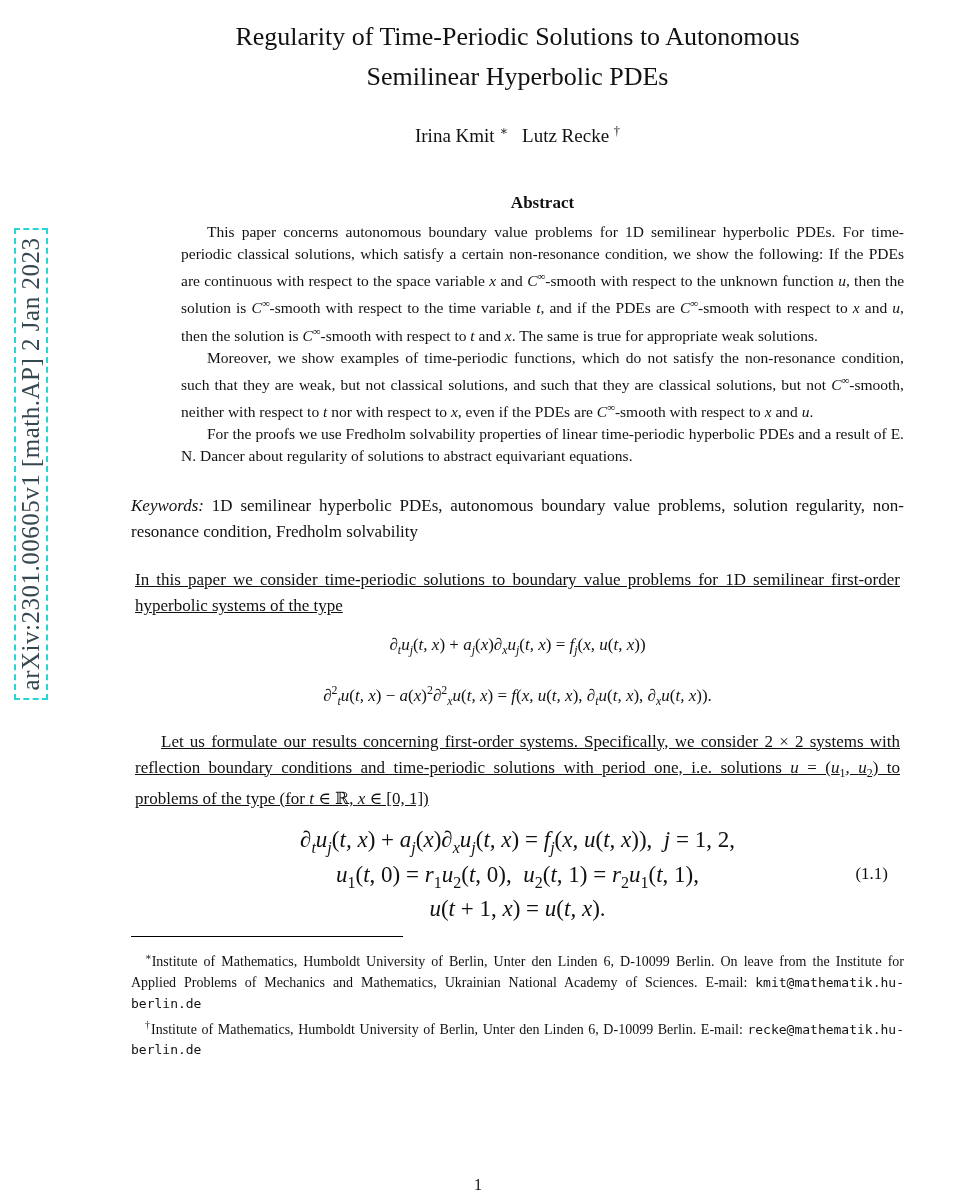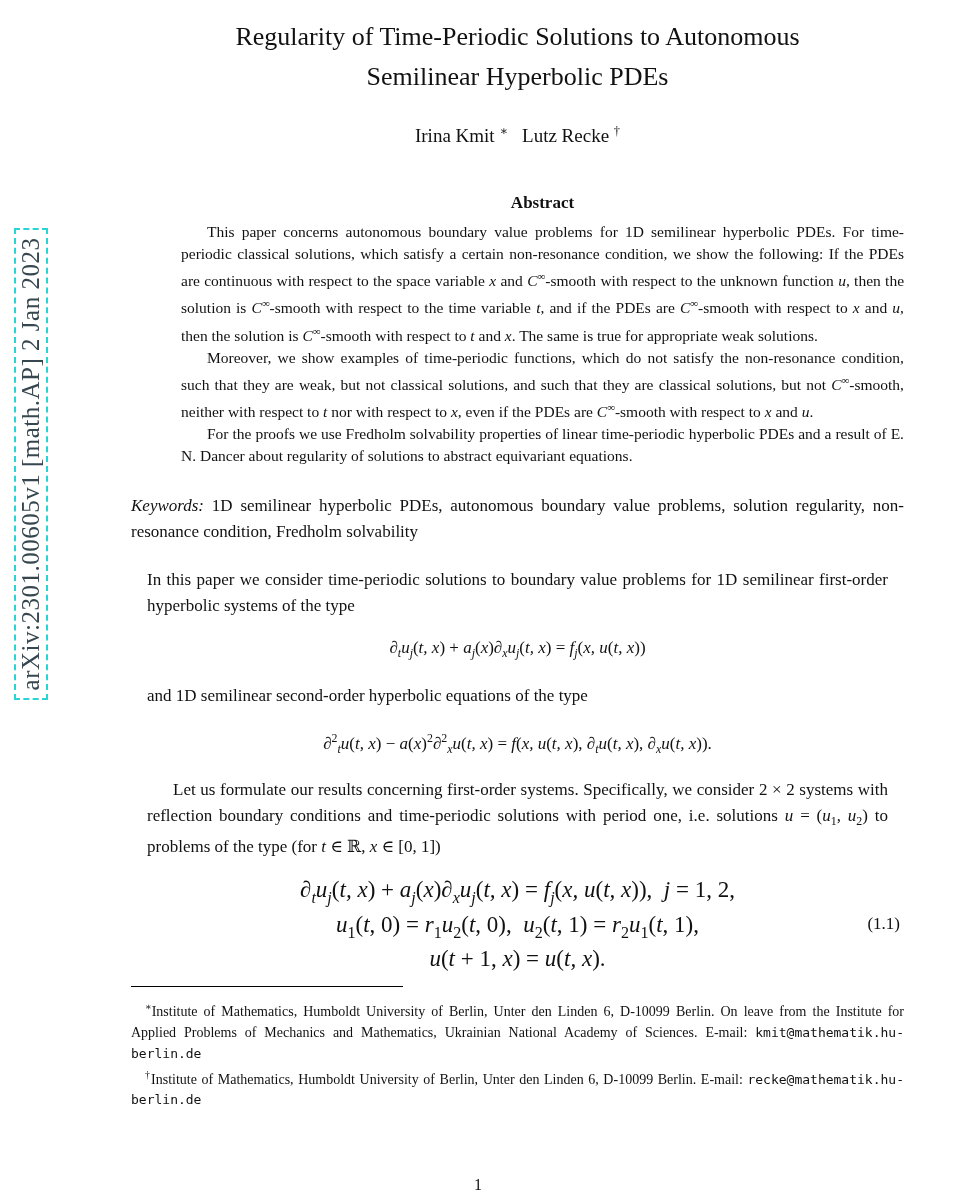--- a/index.html
+++ b/index.html
@@ -19,29 +19,29 @@
 
   .abstract { margin-top:45px; margin-left:50px; width:723px; }
   .abstract-heading { margin:0 0 8px 0; text-align:center; font-size:17px; font-weight:bold; }
   .abstract p { margin:0; font-size:15.5px; line-height:22px; text-align:justify; text-indent:26px; }
 
   .keywords { margin:26px 0 0 0; font-size:17px; line-height:26px; text-align:justify; }
 
   .section-heading { margin:30px 0 0 0; font-size:22.5px; font-weight:bold; line-height:26px; }
   .sec-num { margin-right:26px; }
 
-  .bodyp { margin:16px; font-size:17px; line-height:26px; text-align:justify; }
+  .bodyp { margin:4px; font-size:17px; line-height:26px; text-align:justify;text-decoration:underline; }
   .mt { margin-top:22px; }
   .indent { text-indent:26px; }
 
   .equation { margin:13px 0; text-align:center; font-size:17px; line-height:26px; }
 
   .eqnblock { position:relative; margin:14px 0 0 0; }
   .eqline { text-align:center; font-size:23px; line-height:27px; }
-  .eqtag { position:absolute; right:4px; top:50%; transform:translateY(-50%); font-size:17px; }
+  .eqtag { position:absolute; right:16px; top:50%; transform:translateY(-50%); font-size:17px; }
 
   sup { font-size:70%; }
   sub { font-size:70%; }
 
   .footnotes { margin-top:14px; font-size:14px; }
   .fnrule { width:272px; height:0; border-top:1.5px solid #000; margin-bottom:9px; }
   .footnotes p { margin:0; line-height:21px; text-align:justify; }
   .footnotes p.fn { text-indent:14px; }
   .footnotes sup { font-size:70%; }
   .mono { font-family:"DejaVu Sans Mono","Liberation Mono",monospace; font-size:13px; }
@@ -90,21 +90,20 @@
       <p>For the proofs we use Fredholm solvability properties of linear time-periodic hyperbolic PDEs and a result of E. N. Dancer about regularity of solutions to abstract equivariant equations.</p>
     </div>
 
     <p class="keywords"><i>Keywords:</i> 1D semilinear hyperbolic PDEs, autonomous boundary value problems, solution regularity, non-resonance condition, Fredholm solvability</p>
 
 
     <p class="bodyp mt">In this paper we consider time-periodic solutions to boundary value problems for 1D semilinear first-order hyperbolic systems of the type</p>
 
     <div class="equation">∂<sub><i>t</i></sub><i>u</i><sub><i>j</i></sub>(<i>t, x</i>) + <i>a</i><sub><i>j</i></sub>(<i>x</i>)∂<sub><i>x</i></sub><i>u</i><sub><i>j</i></sub>(<i>t, x</i>) = <i>f</i><sub><i>j</i></sub>(<i>x, u</i>(<i>t, x</i>))</div>
 
-    <p class="bodyp">and 1D semilinear second-order hyperbolic equations of the type</p>
 
     <div class="equation">∂<sup>2</sup><sub><i>t</i></sub><i>u</i>(<i>t, x</i>) − <i>a</i>(<i>x</i>)<sup>2</sup>∂<sup>2</sup><sub><i>x</i></sub><i>u</i>(<i>t, x</i>) = <i>f</i>(<i>x, u</i>(<i>t, x</i>), ∂<sub><i>t</i></sub><i>u</i>(<i>t, x</i>), ∂<sub><i>x</i></sub><i>u</i>(<i>t, x</i>)).</div>
 
     <p class="bodyp indent" style="margin-top:15px;">Let us formulate our results concerning first-order systems. Specifically, we consider 2 × 2 systems with reflection boundary conditions and time-periodic solutions with period one, i.e. solutions <i>u</i> = (<i>u</i><sub>1</sub>, <i>u</i><sub>2</sub>) to problems of the type (for <i>t</i> ∈ ℝ, <i>x</i> ∈ [0, 1])</p>
 
     <div class="eqnblock">
       <div class="eqline">∂<sub><i>t</i></sub><i>u</i><sub><i>j</i></sub>(<i>t, x</i>) + <i>a</i><sub><i>j</i></sub>(<i>x</i>)∂<sub><i>x</i></sub><i>u</i><sub><i>j</i></sub>(<i>t, x</i>) = <i>f</i><sub><i>j</i></sub>(<i>x, u</i>(<i>t, x</i>)),&nbsp; <i>j</i> = 1, 2,</div>
       <div class="eqline"><i>u</i><sub>1</sub>(<i>t</i>, 0) = <i>r</i><sub>1</sub><i>u</i><sub>2</sub>(<i>t</i>, 0),&nbsp; <i>u</i><sub>2</sub>(<i>t</i>, 1) = <i>r</i><sub>2</sub><i>u</i><sub>1</sub>(<i>t</i>, 1),</div>
       <div class="eqline"><i>u</i>(<i>t</i> + 1, <i>x</i>) = <i>u</i>(<i>t, x</i>).</div>
       <span class="eqtag">(1.1)</span>

